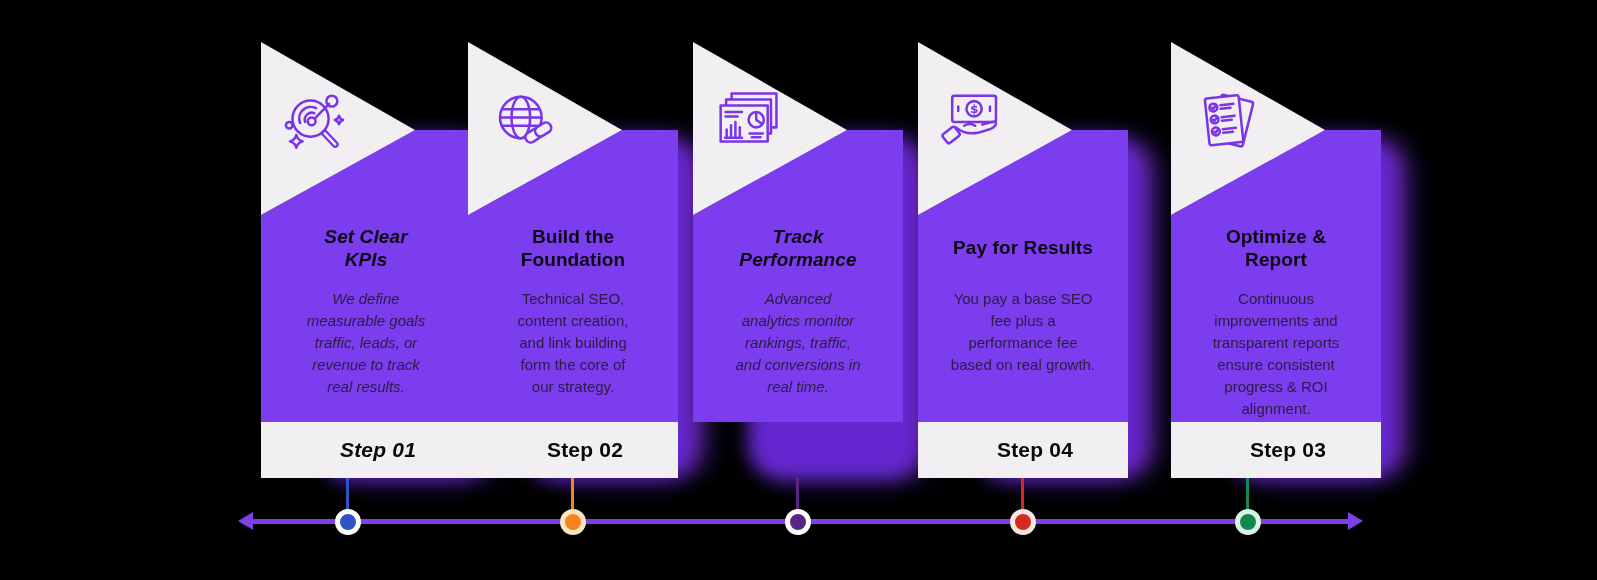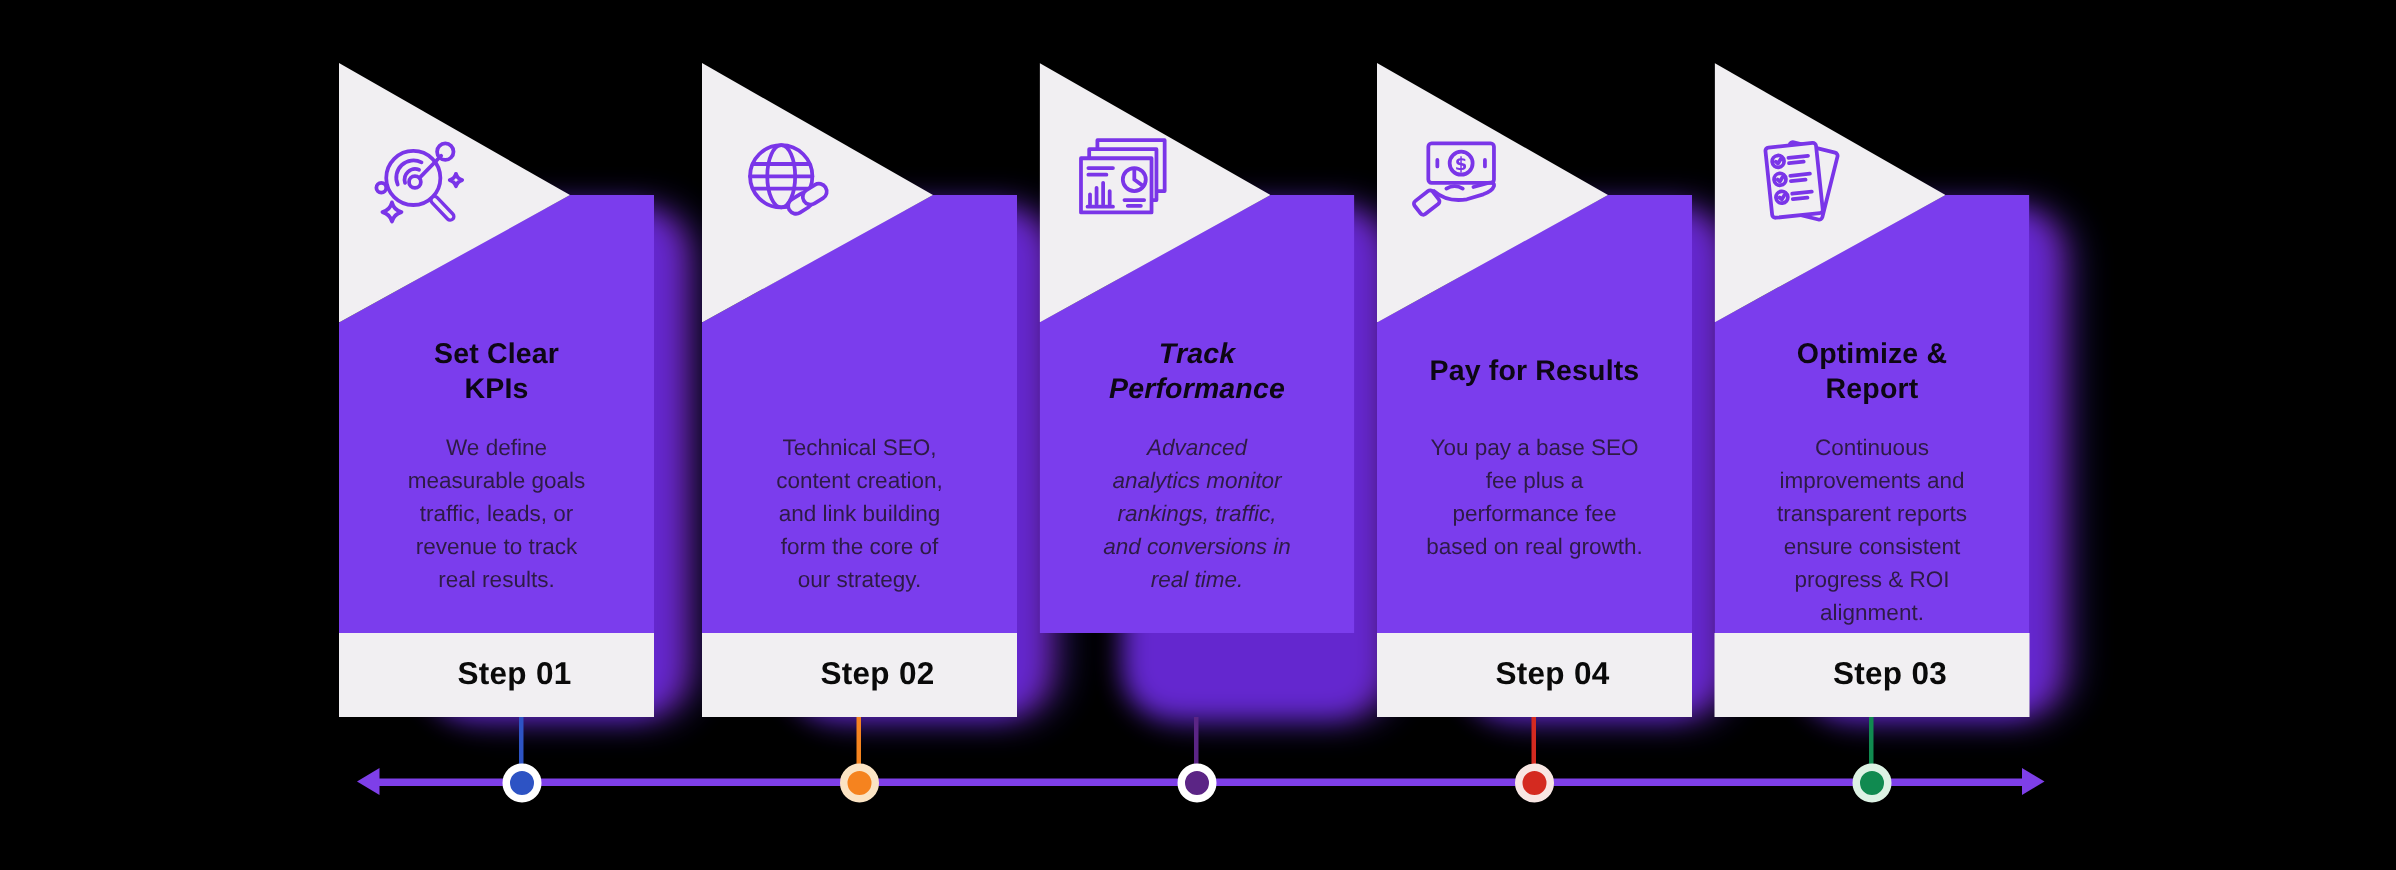--- a/index.html
+++ b/index.html
@@ -46,21 +46,21 @@
     font-size:21px;font-weight:700;color:var(--step_text);letter-spacing:.2px;padding-left:24px;
   }
   .timeline-line{position:absolute;top:519px;left:248px;width:1104px;height:5px;background:var(--timeline_purple);z-index:1;}
   .arrow-left{position:absolute;top:512px;left:238px;width:0;height:0;z-index:1;
     border-top:9px solid transparent;border-bottom:9px solid transparent;border-right:15px solid var(--timeline_purple);}
   .arrow-right{position:absolute;top:512px;left:1348px;width:0;height:0;z-index:1;
     border-top:9px solid transparent;border-bottom:9px solid transparent;border-left:15px solid var(--timeline_purple);}
   .connector{position:absolute;top:478px;width:3px;height:44px;z-index:1;}
   .dot{position:absolute;top:509px;width:16px;height:16px;border-radius:50%;border:5px solid #fff;z-index:2;}
   
-  .c1{left:226px;} .c2{left:468px;} .c3{left:693px;font-style:italic;} .c4{left:918px;} .c5{left:1143px;text-decoration:underline;}
+  .c1{left:261px;font-style:italic;} .c2{left:468px;} .c3{left:693px;font-style:italic;} .c4{left:918px;} .c5{left:1171px;text-decoration:underline;}
   .k1{left:346px;} .k2{left:571px;} .k3{left:796px;} .k4{left:1021px;} .k5{left:1246px;}
   .d1{left:335px;} .d2{left:560px;} .d3{left:785px;} .d4{left:1010px;} .d5{left:1235px;}
 </style>
 </head>
 <body>
 
 <div class="stage">
 
   <div class="card c1">
     <div class="card-shadow"></div>
@@ -101,20 +101,22 @@
           <circle cx="30" cy="27" r="19"></circle>
           <ellipse cx="30" cy="27" rx="8.5" ry="19"></ellipse>
           <path d="M12.8 19.5 h34.4 M11 27 h38 M12.8 34.5 h34.4"></path>
           <g transform="rotate(-32 45 41)">
             <rect class="fillbg" x="33" y="36.5" width="15.5" height="9.5" rx="4.7"></rect>
             <rect class="fillbg" x="43.5" y="36.5" width="15.5" height="9.5" rx="4.7"></rect>
           </g>
         </svg>
       </span>
     </div>
+    <div class="card-title">Build the
+Foundation</div>
     <div class="card-desc">Technical SEO,
 content creation,
 and link building
 form the core of
 our strategy.</div>
     <div class="card-footer">Step 02</div>
   </div>
 
   <div class="card c3">
     <div class="card-shadow"></div>

